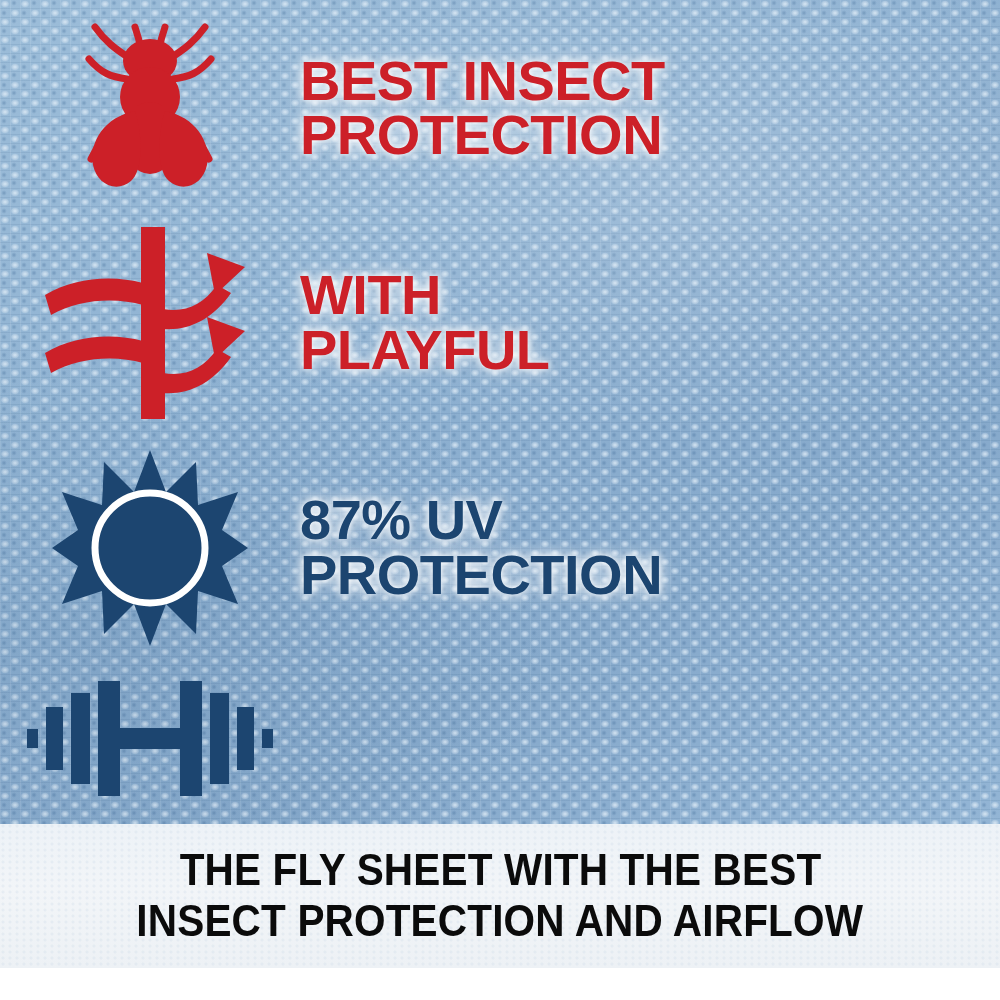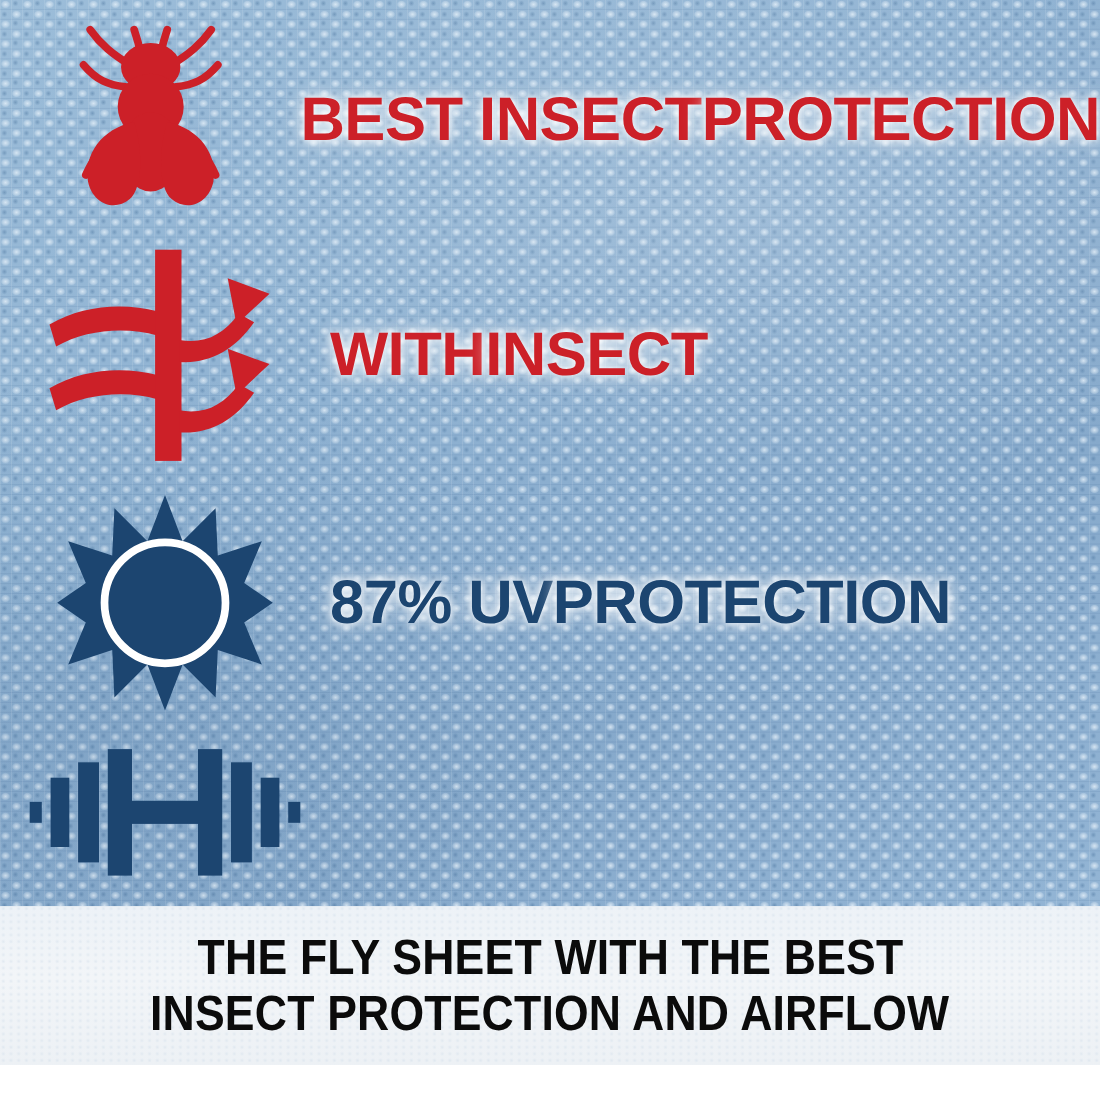--- a/index.html
+++ b/index.html
@@ -34,21 +34,21 @@
       radial-gradient(ellipse 700px 500px at 12% 78%, rgba(30,70,115,.10) 0%, rgba(30,70,115,0) 62%);
     pointer-events:none;
   }
 
   
   .row{position:absolute;display:flex;align-items:center;}
   .icon-cell{
     width:300px;display:flex;align-items:center;justify-content:center;
   }
   .text-cell{
-    display:flex;flex-direction:row;justify-content:center;
+    display:flex;flex-direction:column;justify-content:center;
   }
   .feat-line{
     font-weight:700;
     letter-spacing:-0.5px;
     line-height:.97;
     white-space:nowrap;
   }
   .red-text .feat-line{
     color:#CC2028;
     text-shadow:
@@ -154,21 +154,21 @@
           <path d="M128 86 C150 90 168 82 182 62 L196 70 C178 96 154 108 128 106 Z"></path>
           <path d="M172 30 L210 44 L180 72 Z"></path>
 
           <path d="M128 150 C150 154 168 146 182 126 L196 134 C178 160 154 172 128 170 Z"></path>
           <path d="M172 94 L210 108 L180 136 Z"></path>
         </g>
       </svg>
     </div>
     <div class="text-cell red-text">
       <span class="feat-line">WITH</span>
-      <span class="feat-line">INSECT</span>
+      <span class="feat-line">PLAYFUL</span>
     </div>
   </div>
 
   <div class="row" id="row-uv">
     <div class="icon-cell">
       <svg width="200" height="200" viewBox="0 0 200 200">
 
         <polygon fill="#1C4570" points="
           100,2 116,44 146,14 148,57 188,44 172,82 198,100 172,118 188,156 148,143
           146,186 116,156 100,198 84,156 54,186 52,143 12,156 28,118 2,100 28,82

